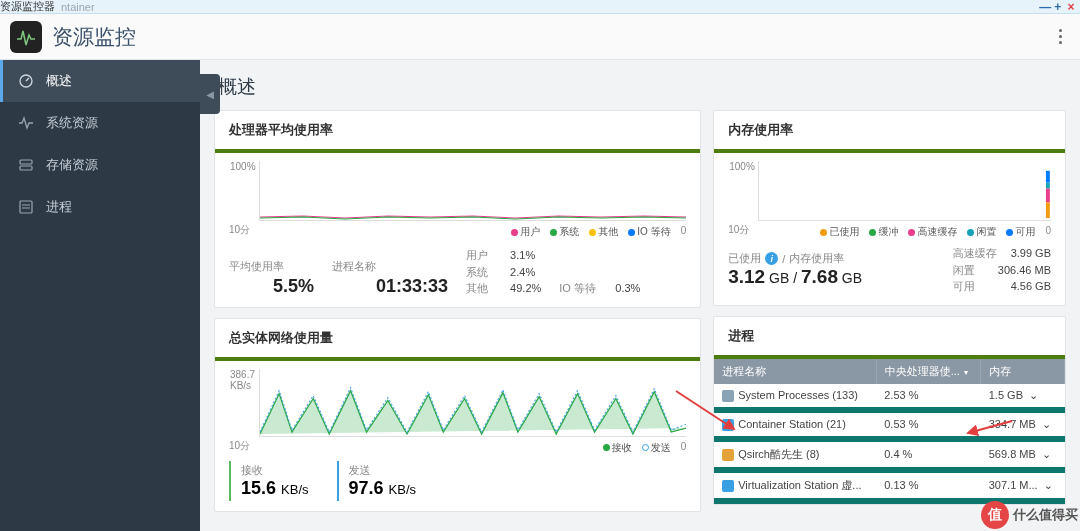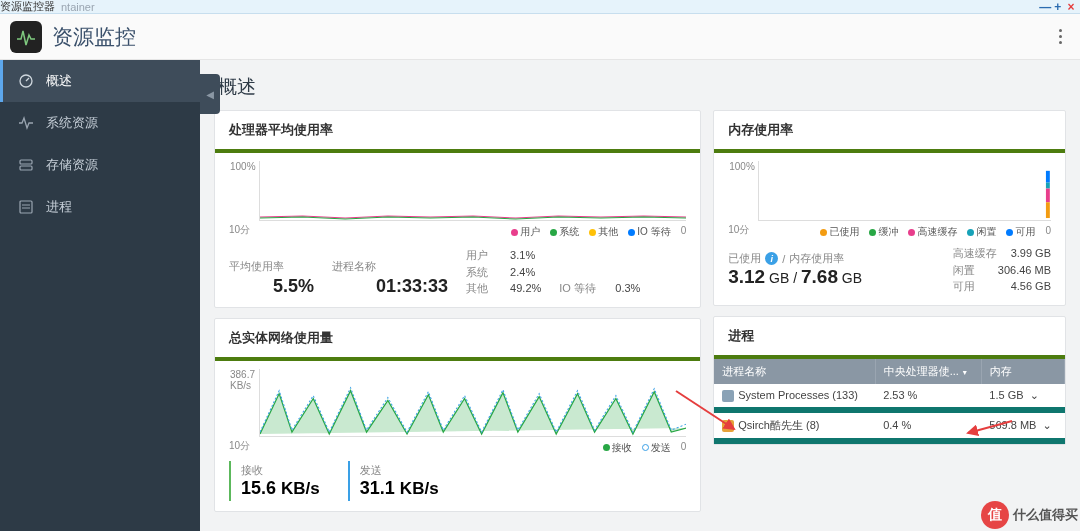--- a/index.html
+++ b/index.html
@@ -68,21 +68,21 @@
   .memside .r { display:flex; justify-content:space-between; gap:14px; line-height:1.5;}
   .memside .r .kk{color:#888;}
 
   
   .net-chart { height:68px;}
   .net-stats { display:flex; gap:28px; margin-top:6px;}
   .net-stats .blk { border-left:2px solid #5cb85c; padding:2px 0 2px 10px;}
   .net-stats .blk.tx { border-color:#3aa0e6;}
   .net-stats .blk .lbl{font-size:11px; color:#888;}
   .net-stats .blk .val{font-size:18px; font-weight:bold;}
-  .net-stats .blk .val small{font-size:17px; font-weight:bold;}
+  .net-stats .blk .val small{font-size:13px; font-weight:normal;}
 
   
   .ptable { width:100%; border-collapse:collapse; font-size:11px;}
   .ptable th { background:#8a97a4; color:#fff; font-weight:normal; padding:5px 8px; text-align:left; border-right:1px solid #9aa5b1;}
   .ptable th.r, .ptable td.r{ text-align:left;}
   .ptable th .drop { font-size:8px; margin-left:4px;}
   .ptable td { padding:5px 8px; border-bottom:6px solid #0f766e; color:#444;}
   .pico { display:inline-block; width:12px; height:12px; vertical-align:middle; margin-right:4px; border-radius:2px;}
   .arrow-annot { position:absolute; pointer-events:none; }
 
@@ -244,21 +244,21 @@
                 <span class="chart-axis">0</span>
               </div>
             </div>
             <div class="net-stats">
               <div class="blk">
                 <div class="lbl">接收</div>
                 <div class="val"><span>15.6</span> <small>KB/s</small></div>
               </div>
               <div class="blk tx">
                 <div class="lbl">发送</div>
-                <div class="val"><span>31.1</span> <small>KB/s</small></div>
+                <div class="val"><span>97.6</span> <small>KB/s</small></div>
               </div>
             </div>
           </div>
         </div>
       </div>
 
       <div class="col-right">
 
         <div class="card">
           <div class="card-hdr">内存使用率</div>
@@ -324,23 +324,33 @@
                 <th class="r"><span>内存</span></th>
               </tr>
             </thead>
             <tbody id="proc-body">
                 <tr>
                   <td><span class="pico" style="background:#8aa2b6"></span><span>System Processes (133)</span></td>
                   <td class="r">2.53 %</td>
                   <td class="r">1.5 GB &nbsp;<span class="exp">⌄</span></td>
                 </tr>
                 <tr>
+                  <td><span class="pico" style="background:#3aa0e6"></span><span>Container Station (21)</span></td>
+                  <td class="r">0.53 %</td>
+                  <td class="r">334.7 MB &nbsp;<span class="exp">⌄</span></td>
+                </tr>
+                <tr>
                   <td><span class="pico" style="background:#e6a23a"></span><span>Qsirch酷先生 (8)</span></td>
                   <td class="r">0.4 %</td>
                   <td class="r">569.8 MB &nbsp;<span class="exp">⌄</span></td>
+                </tr>
+                <tr>
+                  <td><span class="pico" style="background:#3aa0e6"></span><span>Virtualization Station 虚...</span></td>
+                  <td class="r">0.13 %</td>
+                  <td class="r">307.1 M... &nbsp;<span class="exp">⌄</span></td>
                 </tr>
               </tbody>
           </table>
           <svg class="arrow-annot" style="left:-40px; top:72px;" width="70" height="50">
             <defs>
                 <marker id="ah" markerWidth="6" markerHeight="6" refX="5" refY="3" orient="auto">
                   <path d="M0,0 L6,3 L0,6 Z" fill="#e53e3e"></path>
                 </marker>
               </defs>
             <line x1="2" y1="2" x2="60" y2="40" stroke="#e53e3e" stroke-width="2" marker-end="url(#ah)"></line>

